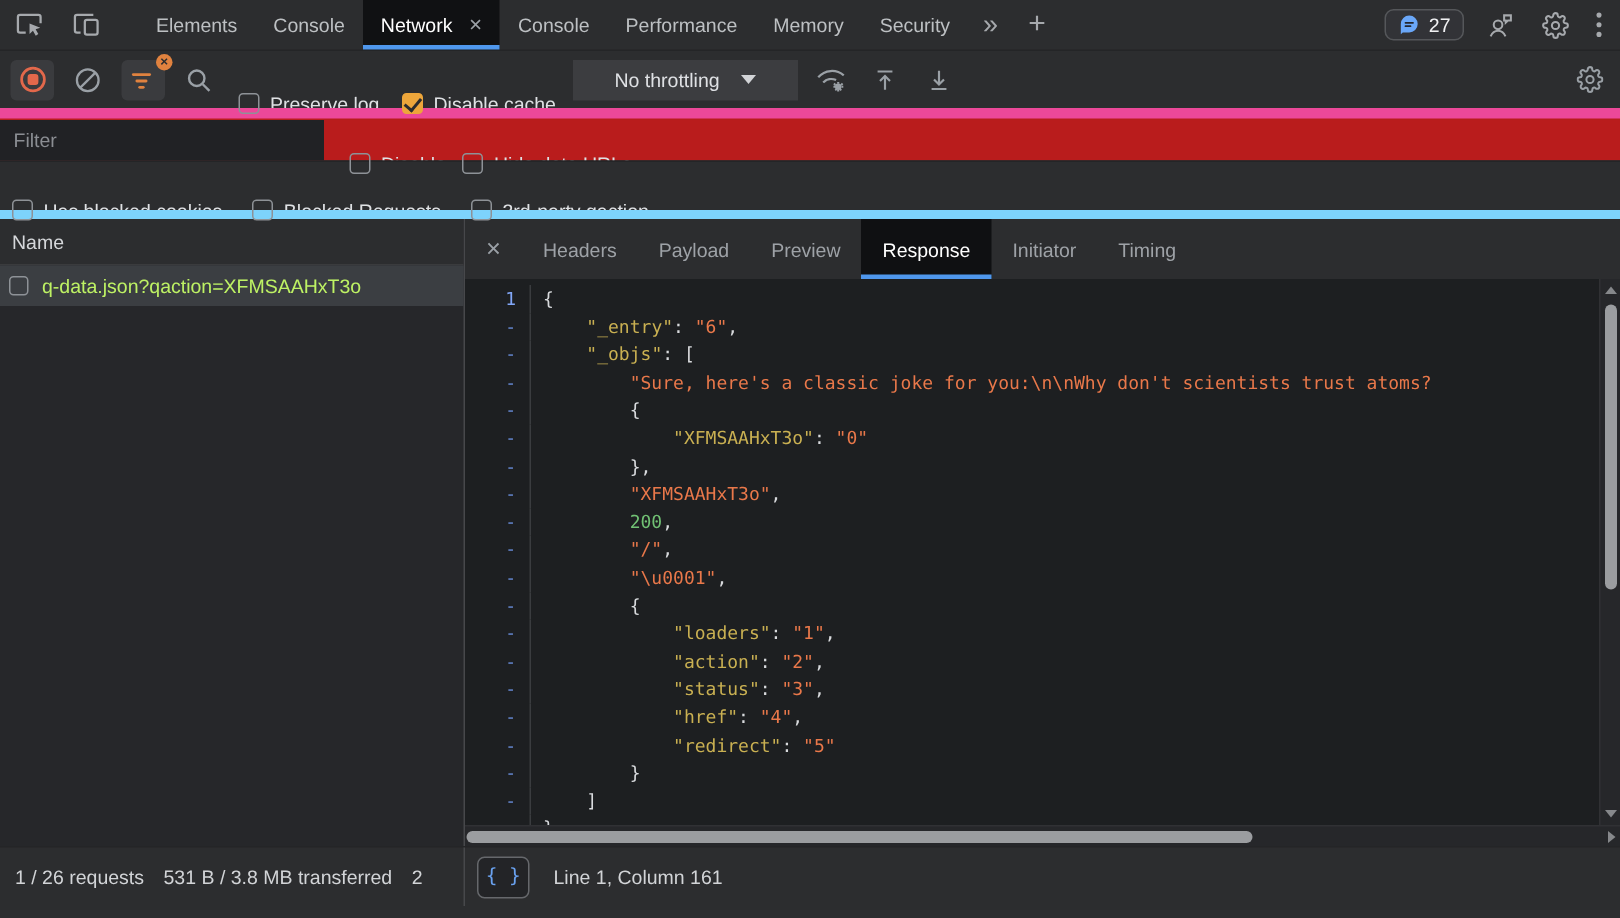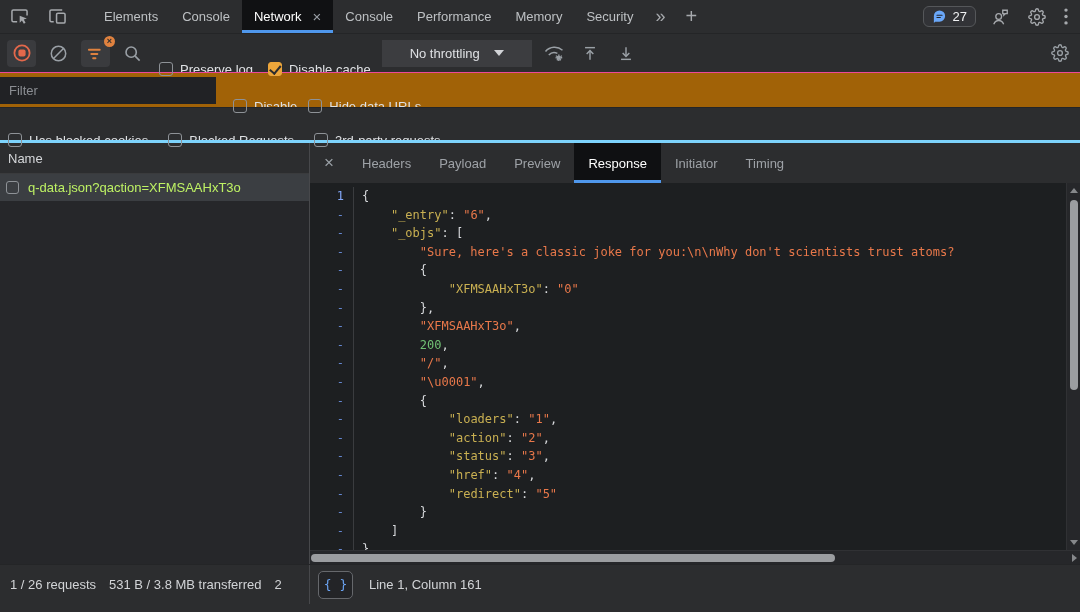--- a/index.html
+++ b/index.html
@@ -28,33 +28,33 @@
   .check-group { display:flex; align-items:center; gap:7px; white-space:nowrap;margin-top:32px; }
   .cb { width:14px; height:14px; border:1.5px solid #8e9297; border-radius:3px; display:inline-block; position:relative; flex:0 0 auto; }
   .cb.checked { background:#eda63b; border-color:#eda63b; }
   .cb.checked::after { content:""; position:absolute; left:3.5px; top:0px; width:4.5px; height:8.5px; border:solid #2b2c2e; border-width:0 2px 2px 0; transform:rotate(40deg); }
   .cb.small { width:13px; height:13px; }
   .select { height:27px; background:#3c3d40; display:flex; align-items:center; gap:14px; padding:0 28px; margin-left:2px; }
   .caret-down { width:0; height:0; border-left:5px solid transparent; border-right:5px solid transparent; border-top:6px solid #d2d4d7; }
   .filter-badge { position:absolute; top:-4px; right:-5px; width:11px; height:11px; border-radius:50%; background:#e0823f; color:#2c2d2f; font-size:9px; font-weight:bold; display:flex; align-items:center; justify-content:center; line-height:1; }
 
   
-  .filterbar { height:35px; flex:0 0 35px; display:flex; align-items:center; gap:11px; background:#a16207; border-top:1px solid #ec4899; }
+  .filterbar { height:35px; flex:0 0 35px; display:flex; align-items:center; gap:11px; background:#b91c1c; border-top:7px solid #ec4899; }
   .filter-input { width:216px; height:27px; margin:0 6px 0 0; background:#212225; border:none; outline:none; color:#e8eaed; font-family:"Liberation Sans", sans-serif; font-size:13px; padding:0 9px; }
   .filter-input::placeholder { color:#8b8e93; }
   .chips { display:flex; align-items:center; gap:4px; }
   .chip { padding:3px 10px; border-radius:12px; color:#d3d5d8; white-space:nowrap; }
   .chip.selected { background:#3d3f42; color:#f1f2f4; }
   .vsep { width:1px; height:17px; background:#4a4c4f; margin:0 5px; }
 
   
   .optionsrow { height:33px; flex:0 0 33px; display:flex; align-items:center; gap:20px; padding:0 8px; background:#2c2d2f; border-top:1px solid #242527; }
 
   
-  .main { flex:1; display:flex; min-height:0; border-top:3px solid #7dd3fc; }
+  .main { flex:1; display:flex; min-height:0; border-top:6px solid #7dd3fc; }
   .requests { width:310px; flex:0 0 310px; display:flex; flex-direction:column; background:#26272a; border-right:1px solid #47484b; }
   .req-header { height:31px; flex:0 0 31px; display:flex; align-items:center; padding:0 8px; background:#2c2d2f; border-bottom:1px solid #3a3b3d; color:#d5d7da; }
   .req-row { height:27px; display:flex; align-items:center; gap:9px; padding:0 6px; color:#bef264; white-space:nowrap; overflow:hidden; }
   .req-row.selected { background:#3b3e42; }
   .req-name { overflow:hidden; text-overflow:ellipsis; }
 
   .detail { flex:1; display:flex; flex-direction:column; min-width:0; background:#1d1f21; }
   .detail-tabs { height:40px; flex:0 0 40px; display:flex; align-items:stretch; background:#2c2d2f; }
   .detail-close { width:38px; display:flex; align-items:center; justify-content:center; color:#9aa0a6; font-size:17px; }
   .dtab { display:flex; align-items:center; padding:0 14px; color:#9ea2a7; position:relative; }
@@ -254,21 +254,21 @@
       <label class="check-group">
         <span class="cb"></span>
         <span class="cb-label">Has blocked cookies</span>
       </label>
       <label class="check-group">
         <span class="cb"></span>
         <span class="cb-label">Blocked Requests</span>
       </label>
       <label class="check-group">
         <span class="cb"></span>
-        <span class="cb-label">3rd-party requests</span>
+        <span class="cb-label">3rd-party qaction</span>
       </label>
     </div>
 
   <div class="main">
 
     <aside class="requests">
       <div class="req-header">Name</div>
       <div>
           <div class="req-row selected">
             <span class="cb small"></span>

